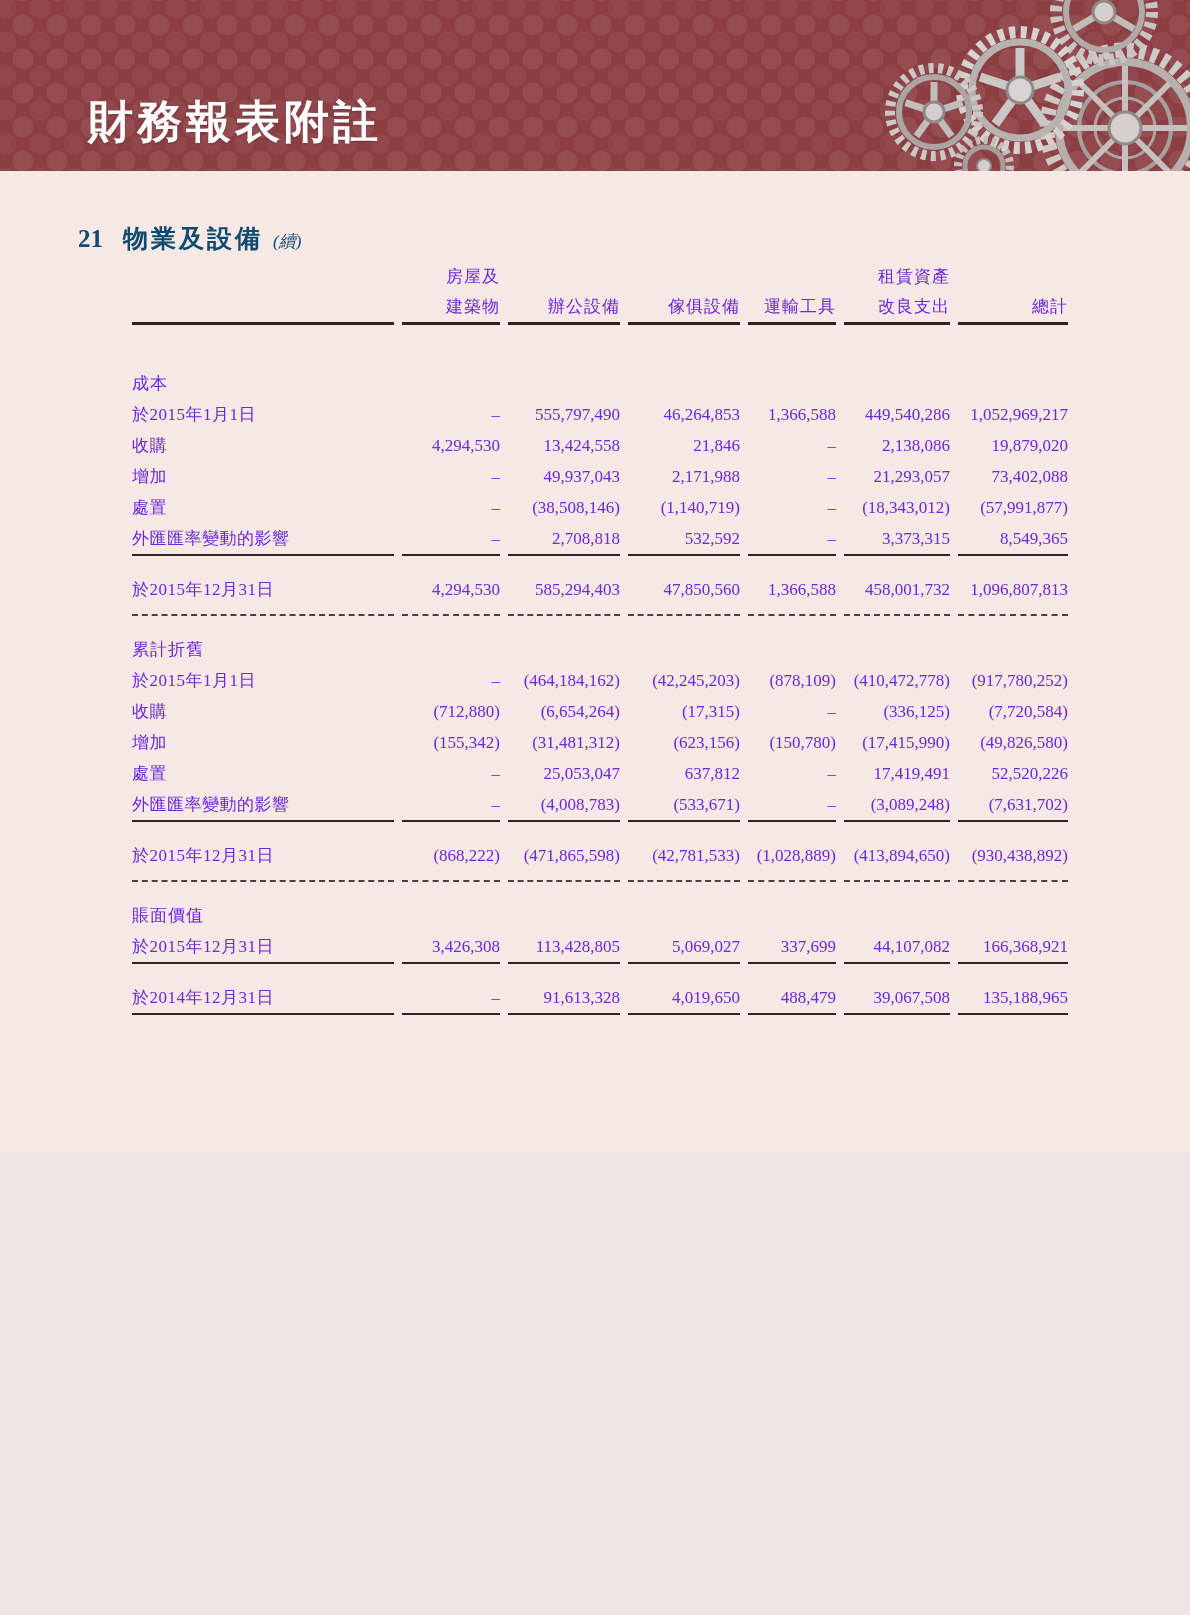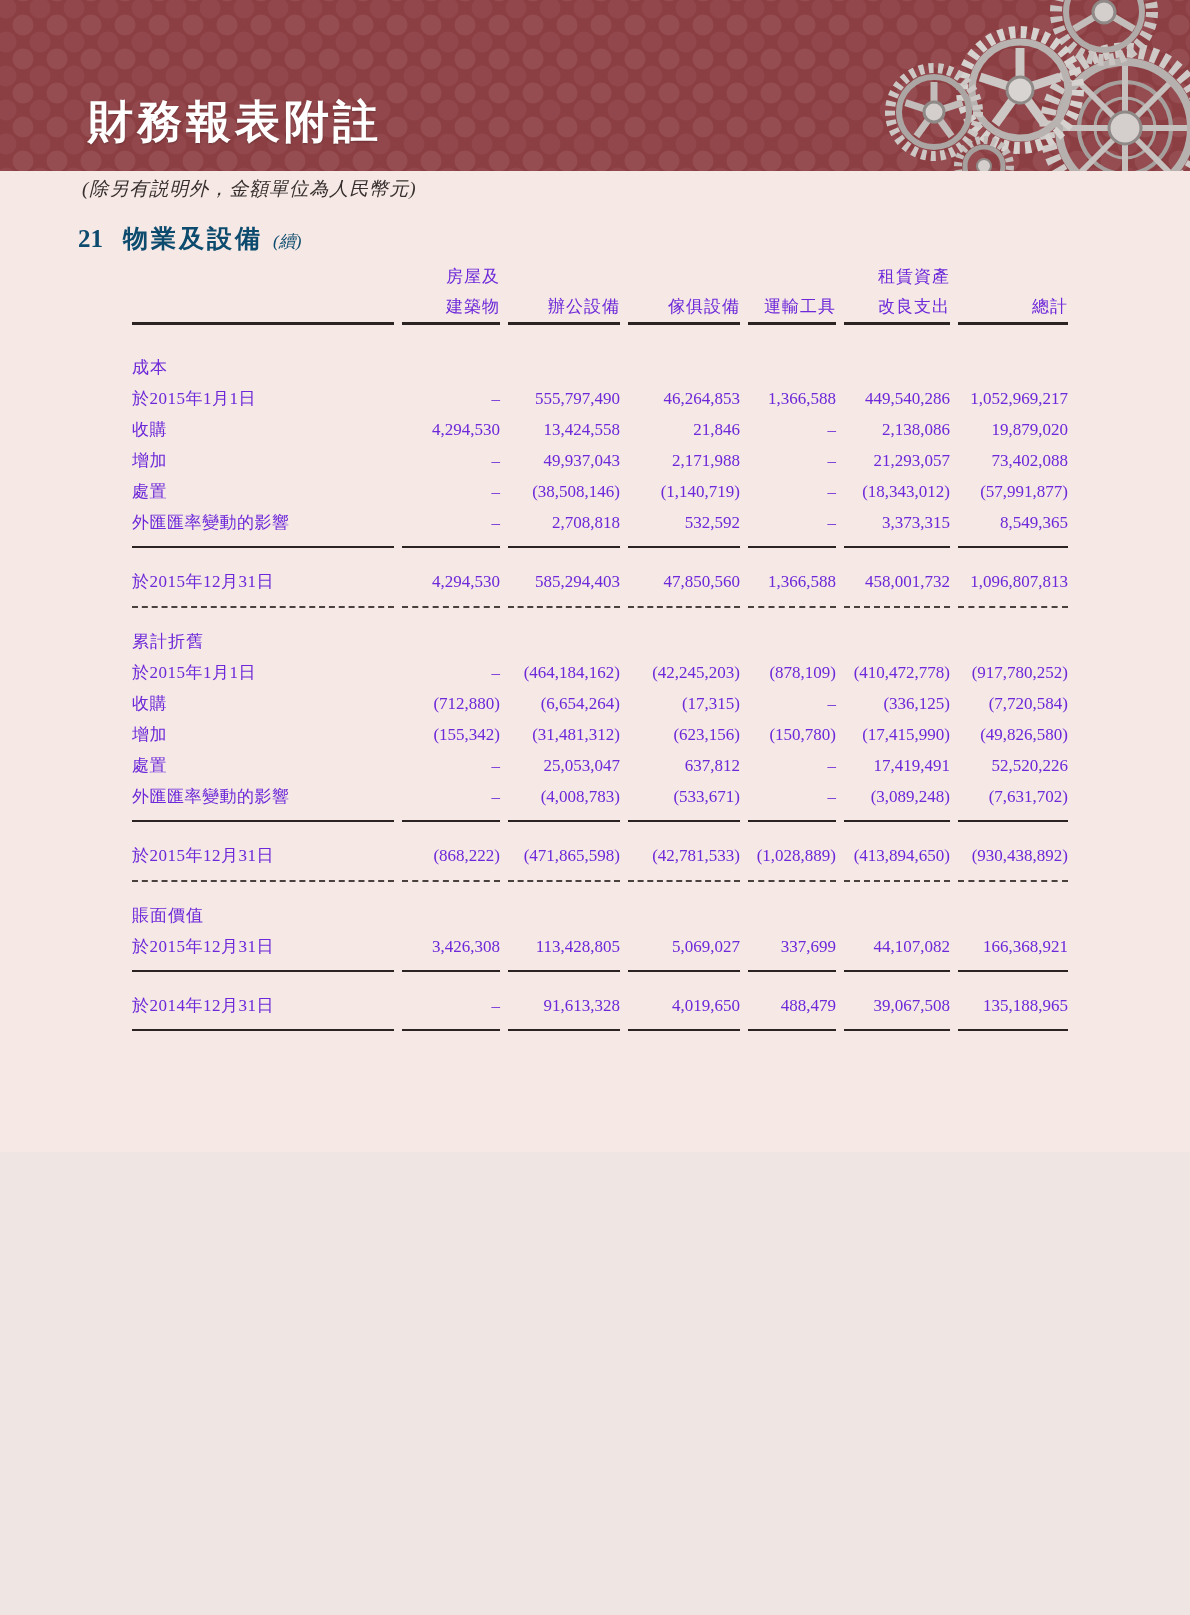--- a/index.html
+++ b/index.html
@@ -88,25 +88,25 @@
   }
   table.fin td, table.fin th {
     padding: 0;
     vertical-align: bottom;
     font-weight: normal;
   }
   th.hdr { text-align: right; line-height: 30px; padding-bottom: 6px; border-bottom: 3px solid #2b2422; }
   th.hdr-label { border-bottom: 3px solid #2b2422; }
   .hdr-line { height: 30px; letter-spacing: 1px; }
 
-  tr.r-section td { padding-top: 27px; line-height: 31px; letter-spacing: 1px; }
+  tr.r-section td { padding-top: 43px; line-height: 31px; letter-spacing: 1px; }
   tr.r-data td, tr.r-total td { line-height: 31px; }
   td.lbl { text-align: left; padding-left: 18px; letter-spacing: 0.5px; }
   td.num { text-align: right; }
-  tr.rule-solid td { border-bottom: 2px solid #2b2422; padding-bottom: 8px; }
+  tr.rule-solid td { border-bottom: 2px solid #2b2422; padding-bottom: 0; }
   tr.rule-dashed td { border-bottom: 2px dashed #4a413f; padding-bottom: 9px; }
   tr.after-rule td { padding-top: 18px; }
 
   
   .footer {
     position: absolute;
     top: 1524px;
     right: 68px;
     color: #8a3a40;
     font-size: 19px;
@@ -182,21 +182,20 @@
       </g>
 
       <g transform="translate(114,166)">
         <circle r="26" fill="none" stroke="#c4bfbc" stroke-width="8" stroke-dasharray="4.2 3.9"></circle>
         <circle r="19" fill="none" stroke="#a5a09d" stroke-width="5"></circle>
         <circle r="7" fill="#d4cfcc" stroke="#8f8a87" stroke-width="2"></circle>
       </g>
     </svg>
   </div>
 
-  <div class="subtitle">(除另有説明外，金額單位為人民幣元)</div>
 
   <div class="section-heading">
     <span class="section-no">21</span>
     <span class="section-title">物業及設備</span>
     <span class="section-cont">(續)</span>
   </div>
 
   <div class="fin-table-wrap">
     <table class="fin">
       <colgroup>

